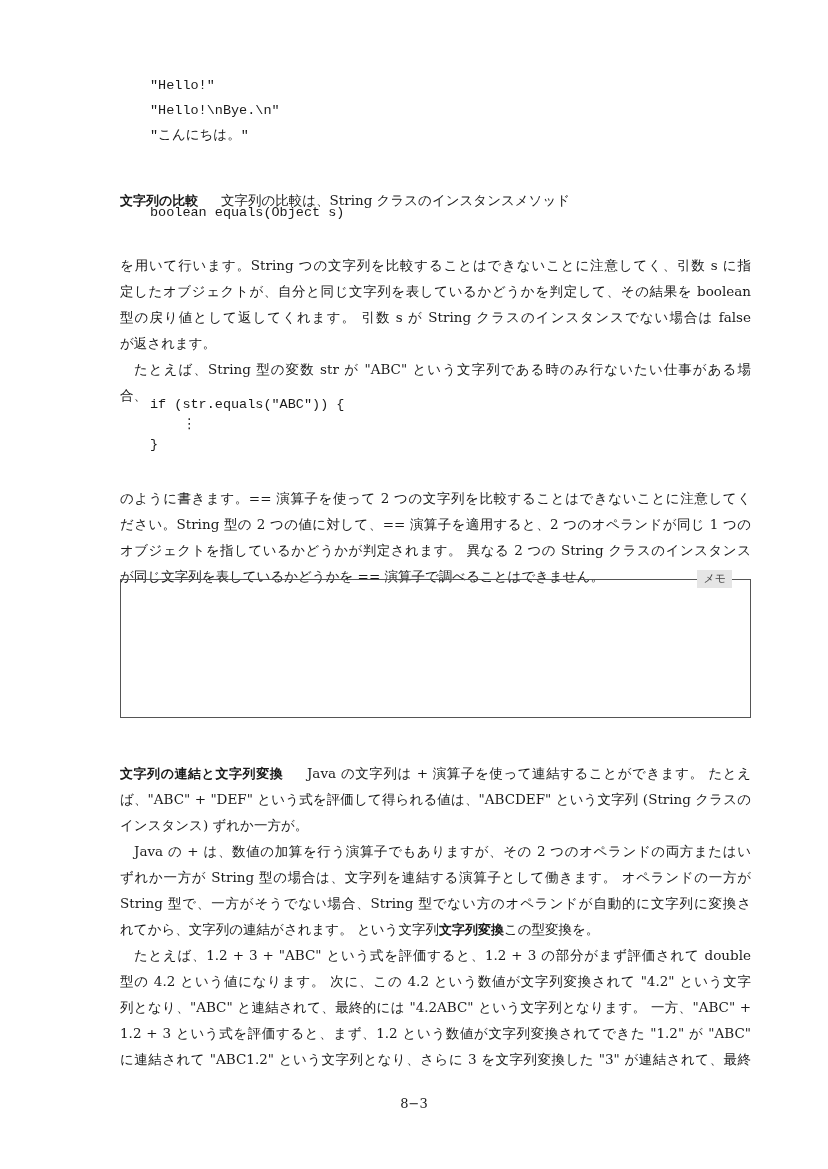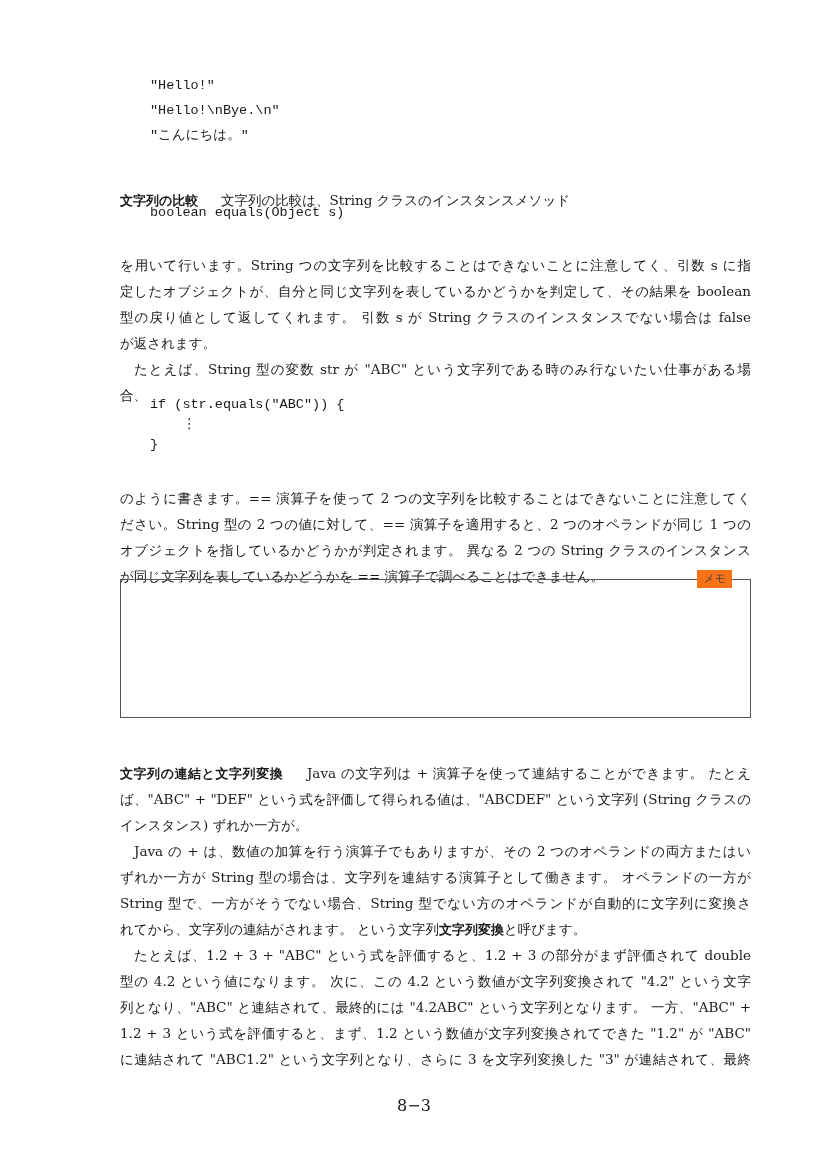--- a/index.html
+++ b/index.html
@@ -62,34 +62,34 @@
       left: 0;
       top: 579px;
       width: 629px;
       height: 137px;
       border: 1px solid #555;
     }
     .memo-label {
       position: absolute;
       right: 18px;
       top: -10px;
-      background: #f97316;
+      background: #e5e5e5;
       padding: 0 6px;
       font-size: 11px;
       color: #444;
       font-family: "DejaVu Sans", "Liberation Sans", sans-serif;
       line-height: 18px;
     }
     .page-number {
       position: absolute;
       left: 0;
       width: 828px;
       top: 1096px;
       text-align: center;
-      font-size: 16px;
+      font-size: 13px;
     }
   </style>
 </head>
 <body>
 
 <div class="page">
 
   <div class="code-line" style="top:76px">"Hello!"</div>
   <div class="code-line" style="top:101px">"Hello!\nBye.\n"</div>
   <div class="code-line" style="top:126px">"こんにちは。"</div>
@@ -128,21 +128,21 @@
     <span style="display:inline-block;width:14px"></span>
     <span>Java の文字列は + 演算子を使って連結することができます。 たとえ</span>
   </div>
   <div class="para-line" style="top:767px">ば、"ABC" + "DEF" という式を評価して得られる値は、"ABCDEF" という文字列 (String クラスの</div>
   <div class="para-line last" style="top:793px">インスタンス) ずれか一方が。</div>
 
   <div class="para-line indent" style="top:819px">Java の + は、数値の加算を行う演算子でもありますが、その 2 つのオペランドの両方またはい</div>
   <div class="para-line" style="top:845px">ずれか一方が String 型の場合は、文字列を連結する演算子として働きます。 オペランドの一方が</div>
   <div class="para-line" style="top:871px">String 型で、一方がそうでない場合、String 型でない方のオペランドが自動的に文字列に変換さ</div>
   <div class="para-line last" style="top:897px">
-    <span>れてから、文字列の連結がされます。 という文字列</span><span class="bold-term">文字列変換</span><span>と呼びます。</span>
+    <span>れてから、文字列の連結がされます。 という文字列</span><span class="bold-term">文字列変換</span><span>この型変換を。</span>
   </div>
 
   <div class="para-line indent" style="top:923px">たとえば、1.2 + 3 + "ABC" という式を評価すると、1.2 + 3 の部分がまず評価されて double</div>
   <div class="para-line" style="top:949px">型の 4.2 という値になります。 次に、この 4.2 という数値が文字列変換されて "4.2" という文字</div>
   <div class="para-line" style="top:975px">列となり、"ABC" と連結されて、最終的には "4.2ABC" という文字列となります。 一方、"ABC" +</div>
   <div class="para-line" style="top:1001px">1.2 + 3 という式を評価すると、まず、1.2 という数値が文字列変換されてできた "1.2" が "ABC"</div>
   <div class="para-line" style="top:1027px">に連結されて "ABC1.2" という文字列となり、さらに 3 を文字列変換した "3" が連結されて、最終</div>
 
 </div>
 

